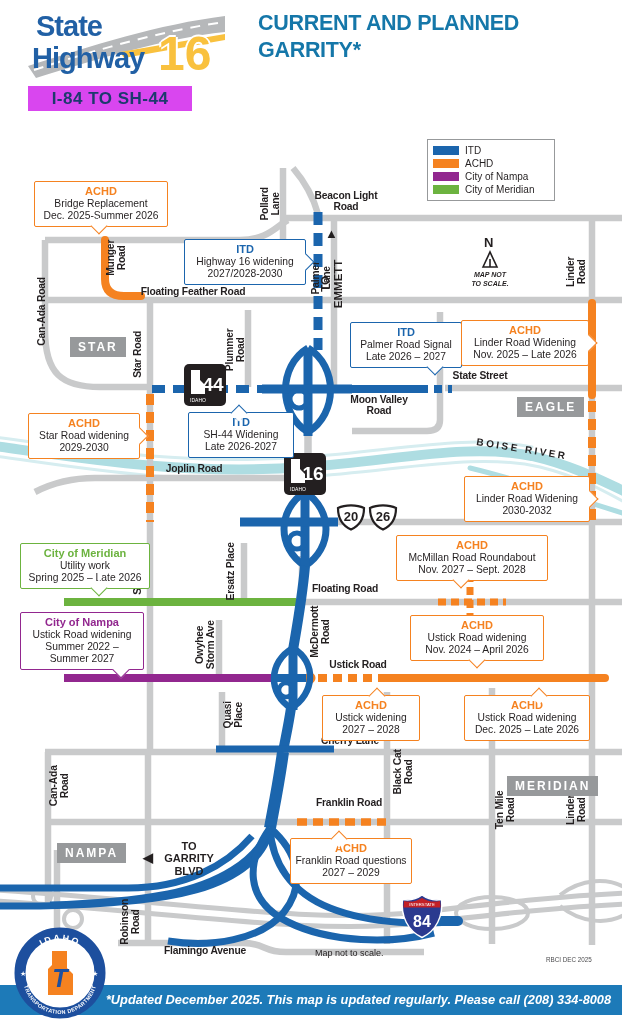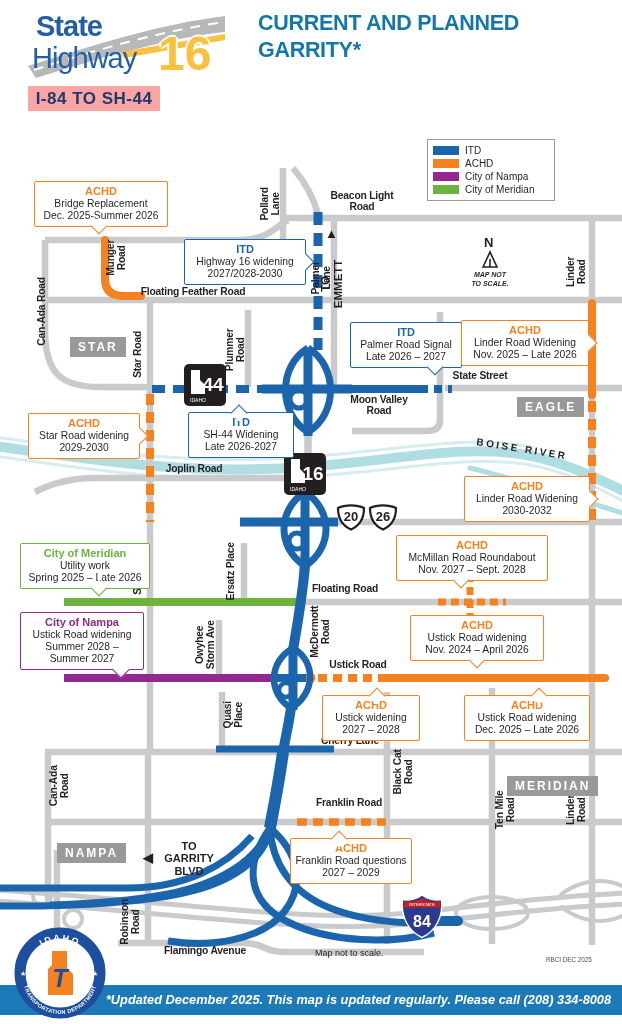--- a/index.html
+++ b/index.html
@@ -2,24 +2,24 @@
 <html><head>
 <meta charset="utf-8">
 <style>
   html,body{margin:0;padding:0;background:#e8e8e8;}
   .page{position:relative;width:622px;height:1024px;background:#fff;overflow:hidden;
         font-family:"Liberation Sans",sans-serif;color:#231f20;}
   
   .logo{position:absolute;left:20px;top:6px;width:215px;height:122px;z-index:6;}
   .logo-art{position:absolute;left:0;top:8px;}
   .logo-w1{position:absolute;left:16px;top:4px;font-size:29px;font-weight:bold;color:#2160a5;letter-spacing:-1px;}
-  .logo-w2{position:absolute;left:12px;top:36px;font-size:29px;font-weight:normal;color:#2160a5;letter-spacing:-1px;text-align:right;}
+  .logo-w2{position:absolute;left:12px;top:36px;font-size:29px;font-weight:bold;color:#2160a5;letter-spacing:-1px;text-align:right;}
   .logo-16{position:absolute;left:138px;top:20px;font-size:48px;font-weight:bold;color:#f9c13e;
            text-shadow:-2px 0 #fff,2px 0 #fff,0 -2px #fff,0 2px #fff;}
-  .logo-banner{position:absolute;left:8px;top:80px;width:132px;height:25px;background:#fca5a5;
+  .logo-banner{position:absolute;left:8px;top:80px;width:164px;height:25px;background:#d946ef;
                color:#1d3a6d;font-weight:bold;font-size:17px;text-align:center;line-height:25px;letter-spacing:0.5px;}
   .title{position:absolute;left:258px;top:10px;z-index:6;font-weight:bold;font-size:21.5px;
          color:#1577a9;letter-spacing:-0.3px;line-height:1.25;}
   .desc{position:absolute;left:258px;top:70px;width:356px;z-index:6;font-size:12px;line-height:1.33;color:#231f20;}
   
   .legend{position:absolute;left:427px;top:139px;width:128px;height:62px;background:#fff;
           border:1px solid #97999b;z-index:6;padding:4px 0 0 5px;box-sizing:border-box;}
   .lg-row{display:flex;align-items:center;height:13px;}
   .lg-sw{width:26px;height:9px;margin-right:6px;}
   .sw-itd{background:#1b65ad}.sw-achd{background:#f58220}.sw-nampa{background:#92278f}.sw-meridian{background:#6cb33f}
@@ -227,21 +227,21 @@
       <span class="lg-sw sw-nampa"></span>
       <span class="lg-lb">City of Nampa</span>
     </div>
     <div class="lg-row">
       <span class="lg-sw sw-meridian"></span>
       <span class="lg-lb">City of Meridian</span>
     </div>
   </div>
 
   <div class="rl rv" style="left:243px;top:193px;width:56px">Pollard Lane</div>
-  <div class="rl" style="left:328px;top:191px;width:68px">Beacon Light Road</div>
+  <div class="rl" style="left:312px;top:191px;width:68px">Beacon Light Road</div>
   <div class="rl rv" style="left:297px;top:267px;width:50px">Palmer Lane</div>
   <div class="rl rv" style="left:552px;top:261px;width:50px">Linder Road</div>
   <div class="rl rv" style="left:92px;top:247px;width:50px">Munger Road</div>
   <div class="rl rv nw" style="left:0px;top:306px;width:84px">Can-Ada Road</div>
   <div class="rl nw" style="left:123px;top:287px;width:140px">Floating Feather Road</div>
   <div class="rl rv nw" style="left:108px;top:349px;width:60px">Star Road</div>
   <div class="rl rv" style="left:208px;top:339px;width:56px">Plummer Road</div>
   <div class="rl nw" style="left:448px;top:371px;width:64px">State Street</div>
   <div class="rl" style="left:341px;top:395px;width:76px">Moon Valley Road</div>
   <div class="rl nw" style="left:158px;top:464px;width:72px">Joplin Road</div>
@@ -329,21 +329,21 @@
   </div>
   <div class="callout c-meridian" style="left:20px;top:543px;width:130px">
     <div class="co-org">City of Meridian</div>
     <div class="co-line">Utility work</div>
     <div class="co-line">Spring 2025 – Late 2026</div>
     <span class="ptr ptr-b" style="left:72px"></span>
   </div>
   <div class="callout c-nampa" style="left:20px;top:612px;width:124px">
     <div class="co-org">City of Nampa</div>
     <div class="co-line">Ustick Road widening</div>
-    <div class="co-line">Summer 2028 –</div>
+    <div class="co-line">Summer 2022 –</div>
     <div class="co-line">Summer 2027</div>
     <span class="ptr ptr-b" style="left:94px"></span>
   </div>
   <div class="callout c-achd" style="left:410px;top:615px;width:134px">
     <div class="co-org">ACHD</div>
     <div class="co-line">Ustick Road widening</div>
     <div class="co-line">Nov. 2024 – April 2026</div>
     <span class="ptr ptr-b" style="left:60px"></span>
   </div>
   <div class="callout c-achd" style="left:322px;top:695px;width:98px">

